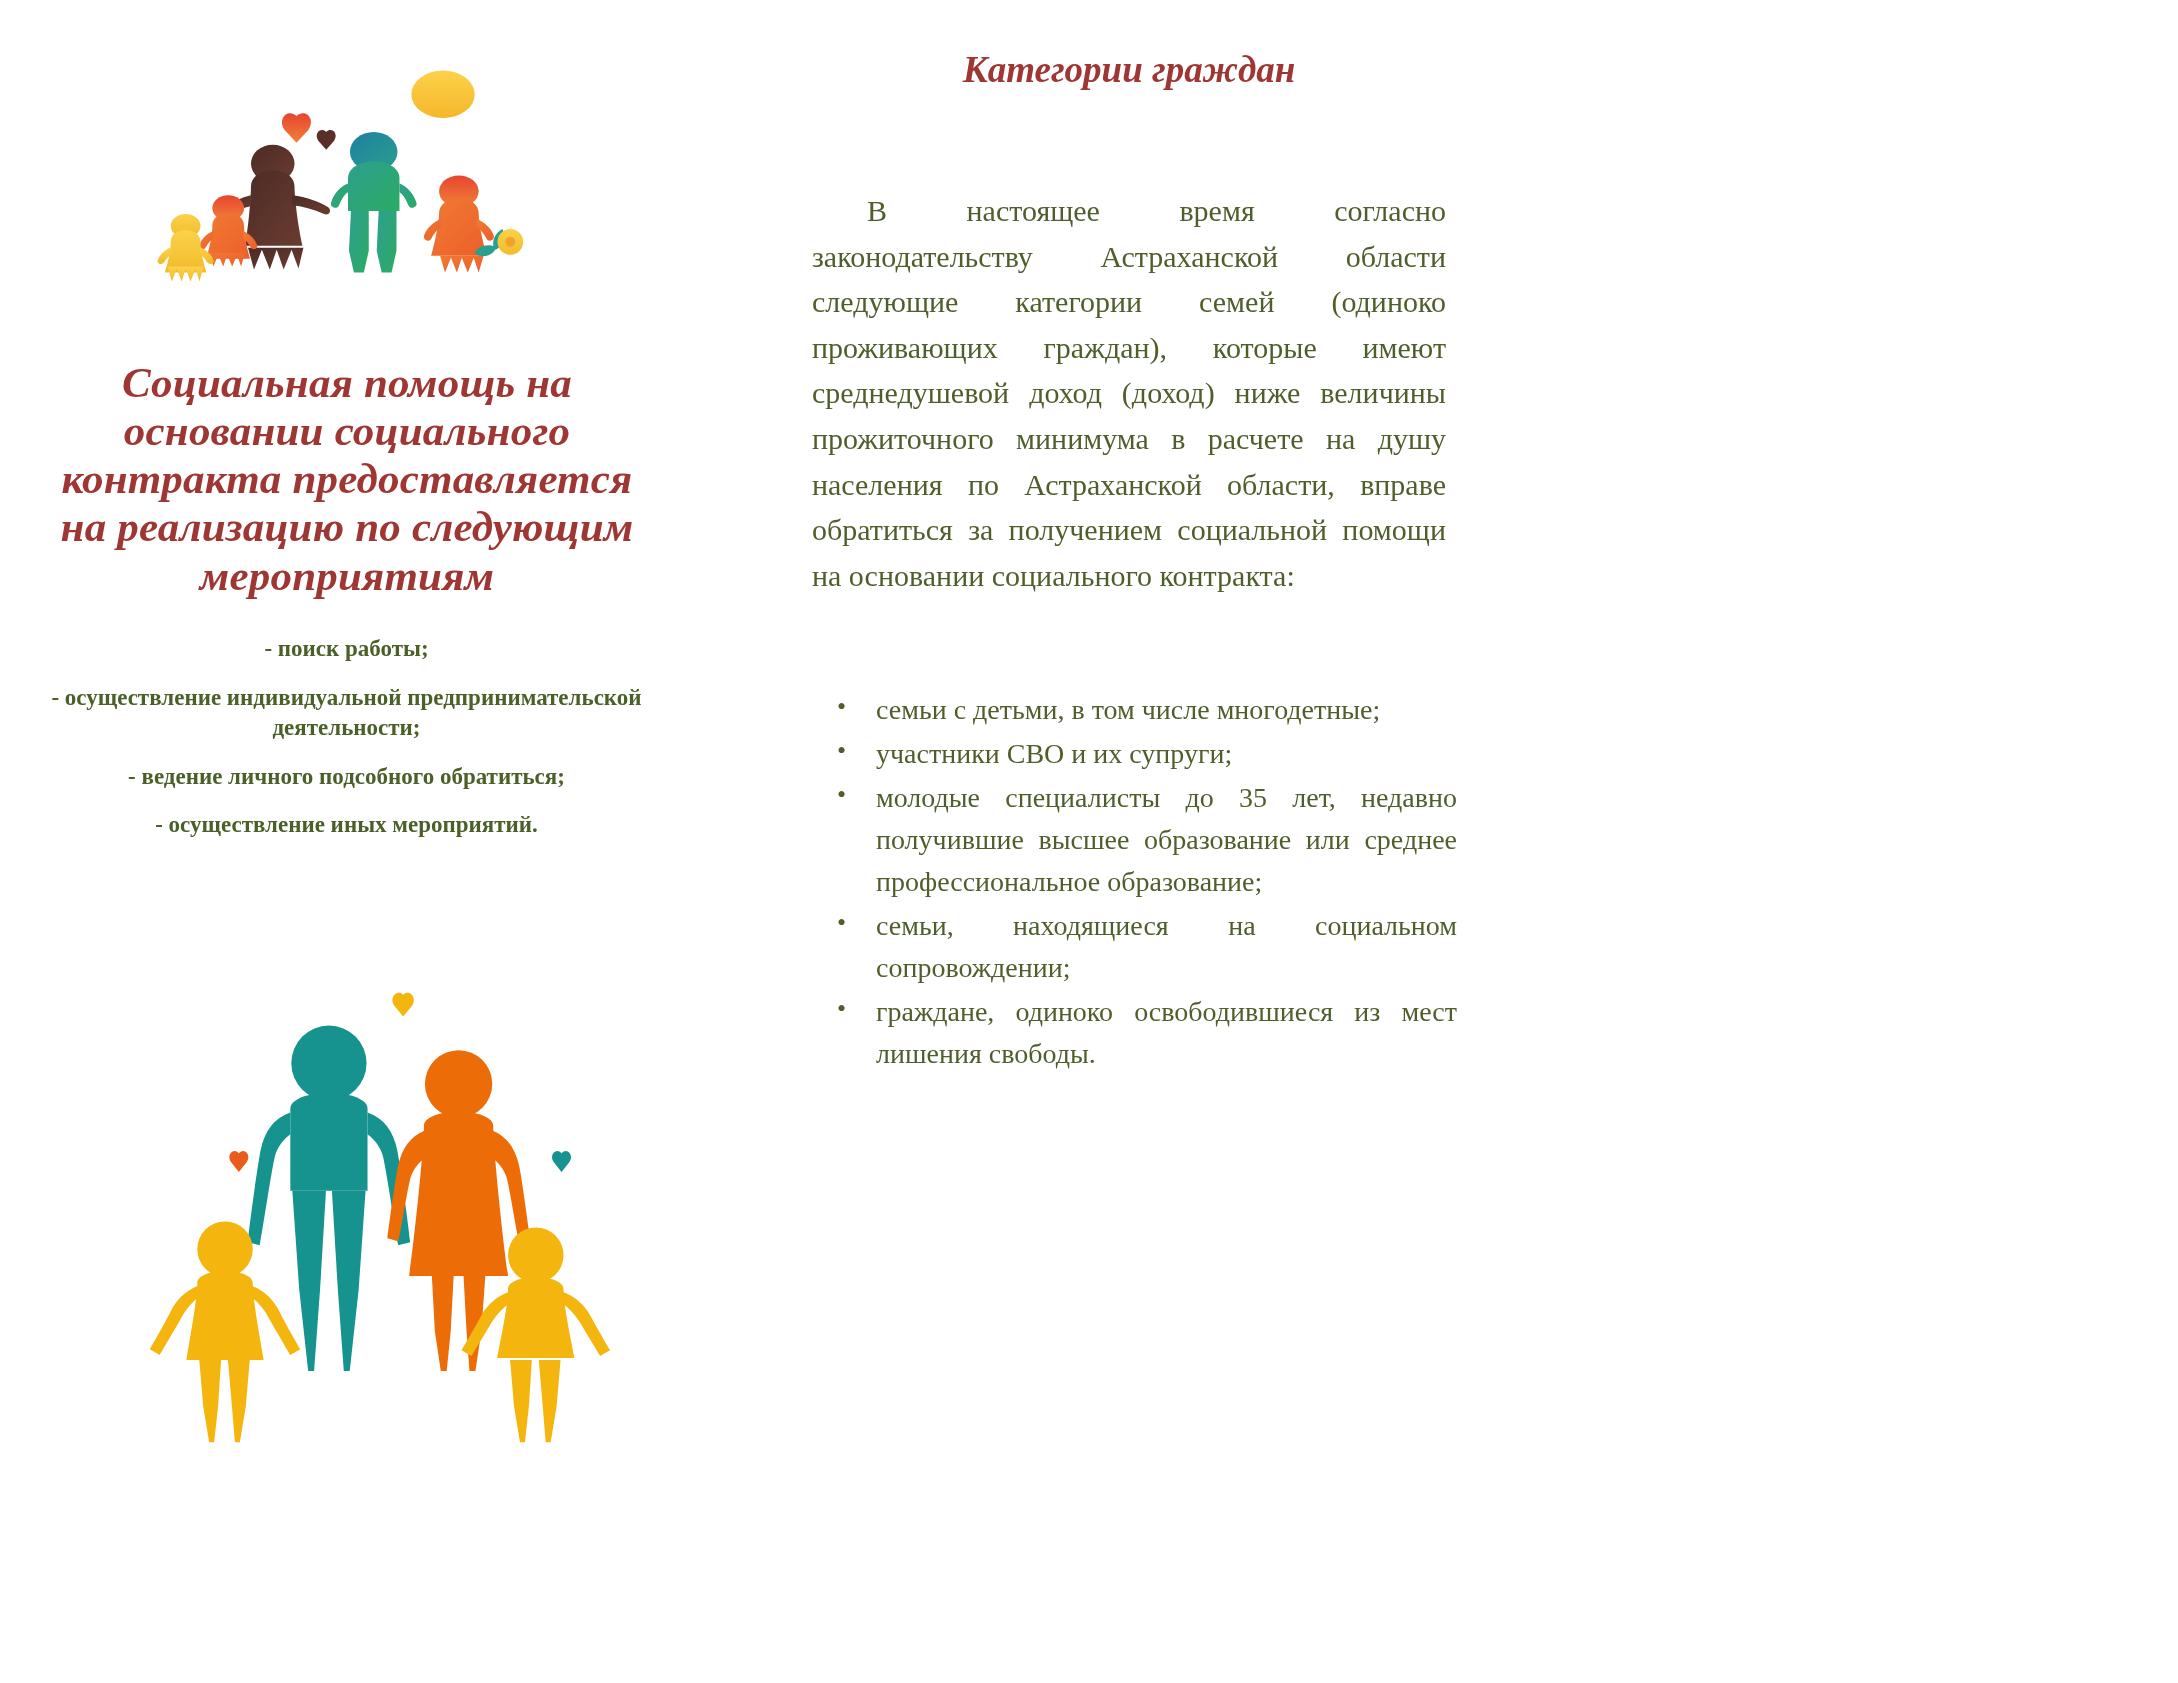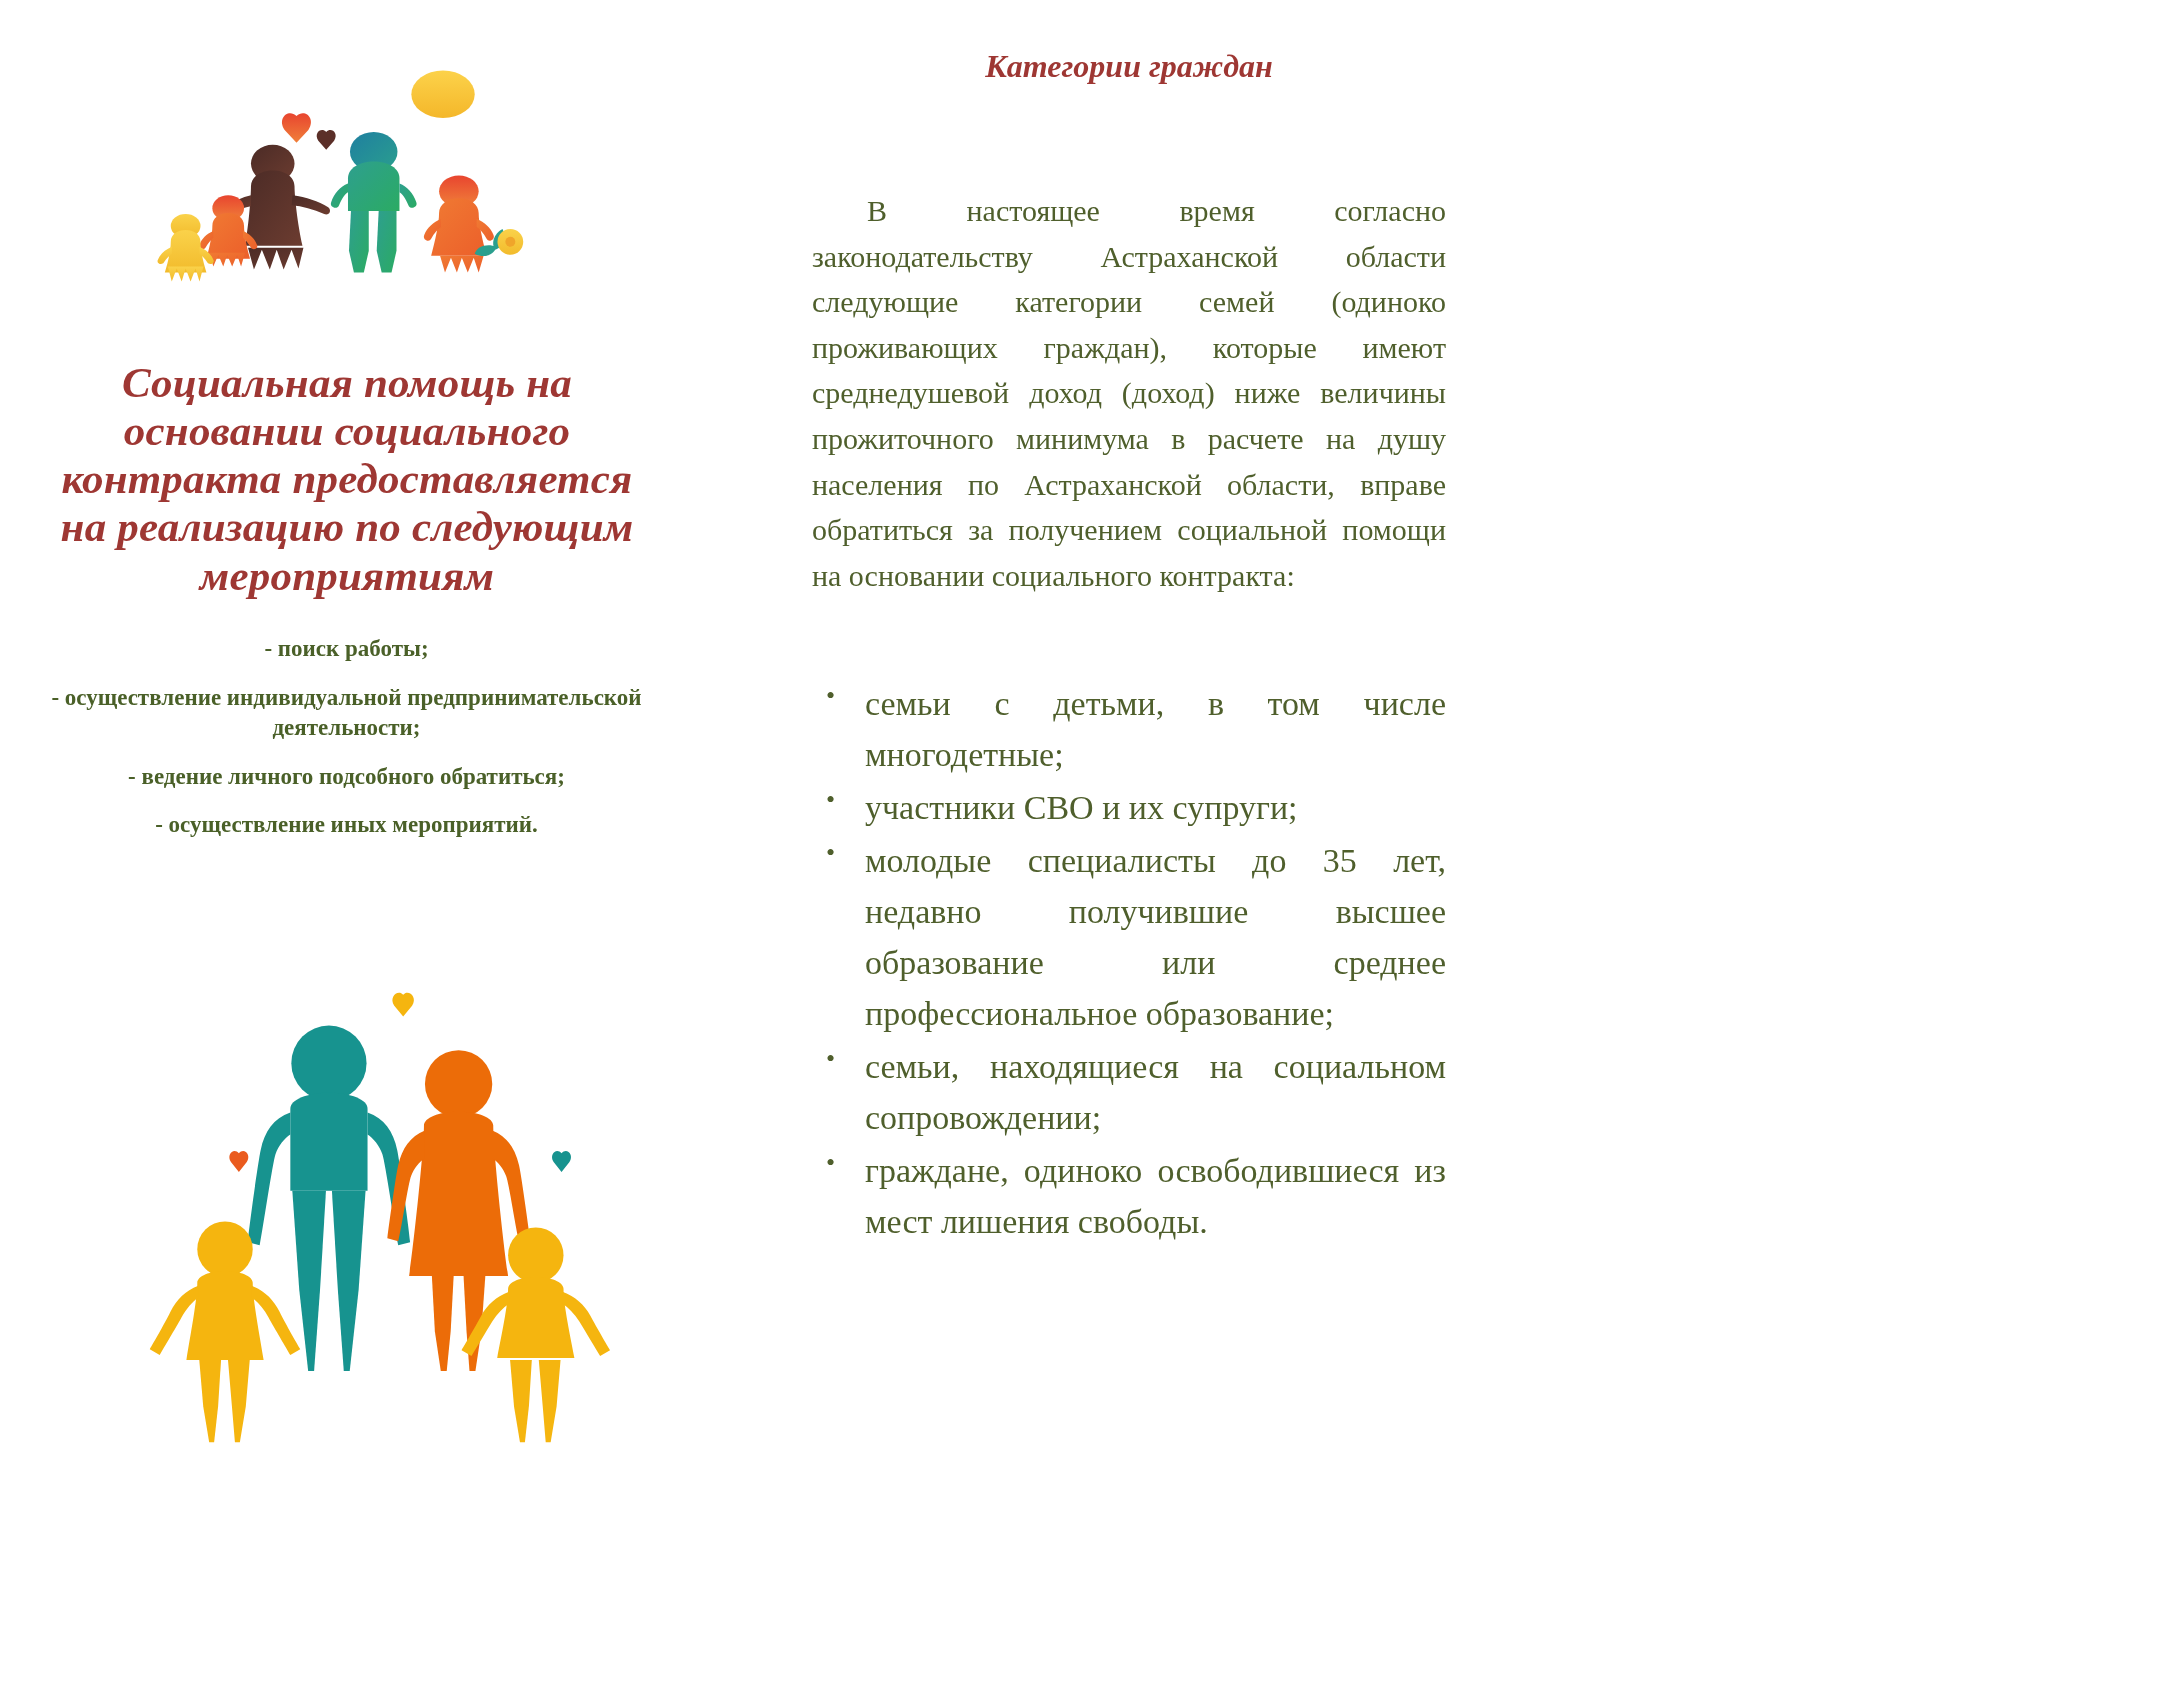--- a/index.html
+++ b/index.html
@@ -37,36 +37,36 @@
     line-height:1.33;
   }
   .left-list .li{margin-bottom:18px;}
   .art-family-icons{position:absolute;left:129px;top:975px;width:485px;height:396px;}
 
   
   .mid-title{
     position:absolute;left:0;top:48px;width:634px;
     text-align:center;
     font-style:italic;font-weight:bold;
-    font-size:32px;color:#9e3733;
+    font-size:37px;color:#9e3733;
   }
   .mid-para{
     position:absolute;left:0;top:188px;width:634px;
     text-align:justify;
     text-align-last:left;
     color:#4f5f2c;
     font-size:30px;
     line-height:1.52;
     text-indent:55px;
     hyphens:none;
   }
   .mid-bullets{
     position:absolute;left:0;top:678px;width:634px;
-    color:#4f5f2c;font-size:34px;line-height:1.50;
-    list-style:none;margin:0;padding:0;
+    color:#4f5f2c;font-size:28px;line-height:1.50;
+    list-style:none;margin:11px;padding:0;
   }
   .mid-bullets li{
     position:relative;padding-left:53px;margin-bottom:2px;
     text-align:justify;text-align-last:left;
   }
   .mid-bullets li::before{
     content:"\2022";position:absolute;left:14px;top:-2px;
     font-size:26px;color:#4f5f2c;
   }
   svg{display:block;overflow:visible;}

